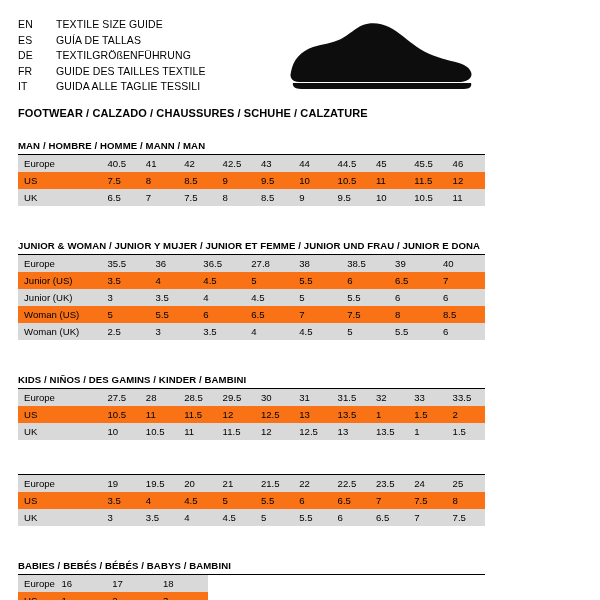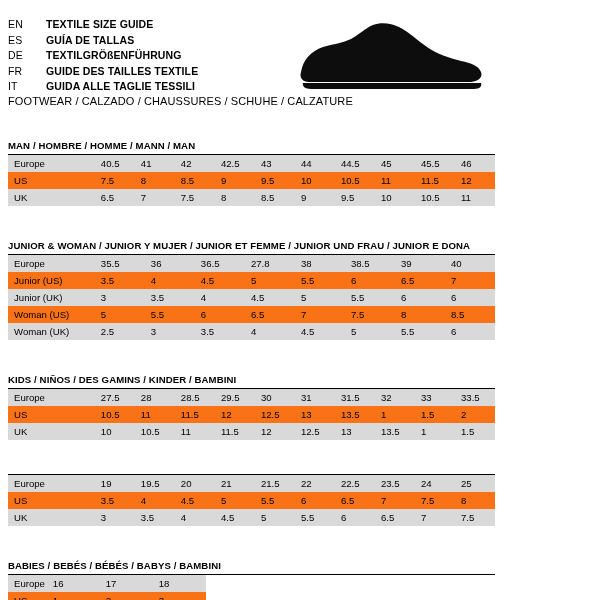--- a/index.html
+++ b/index.html
@@ -12,21 +12,21 @@
     height: 600px;
     font-family: "Liberation Sans", sans-serif;
     color: #000000;
     overflow: hidden;
   }
   .page {
     position: relative;
     width: 503px;
     height: 600px;
     box-sizing: border-box;
-    padding: 0 8px;
+    padding: 0 18px;
   }
 
   
   .header {
     position: relative;
     padding-top: 17px;
     height: 110px;
     box-sizing: border-box;
   }
   .lang-table {
@@ -38,37 +38,37 @@
     padding: 0;
     vertical-align: top;
     white-space: nowrap;
   }
   .lang-code {
     width: 38px;
     font-weight: normal;
     letter-spacing: 0.2px;
   }
   .lang-title {
-    font-weight: bold;
+    font-weight: normal;
     letter-spacing: 0.1px;
   }
 
   .shoe-art {
     position: absolute;
     top: 20px;
     right: 10px;
     width: 190px;
     height: 75px;
   }
 
   .section-title {
     font-size: 11px;
-    font-weight: normal;
+    font-weight: bold;
     letter-spacing: 0.1px;
-    margin-top: 0;
+    margin-top: 12px;
   }
 
   
   .group {
     margin-top: 34px;
   }
   .group.first { margin-top: 30px; }
 
   .group-title {
     font-size: 9.6px;

